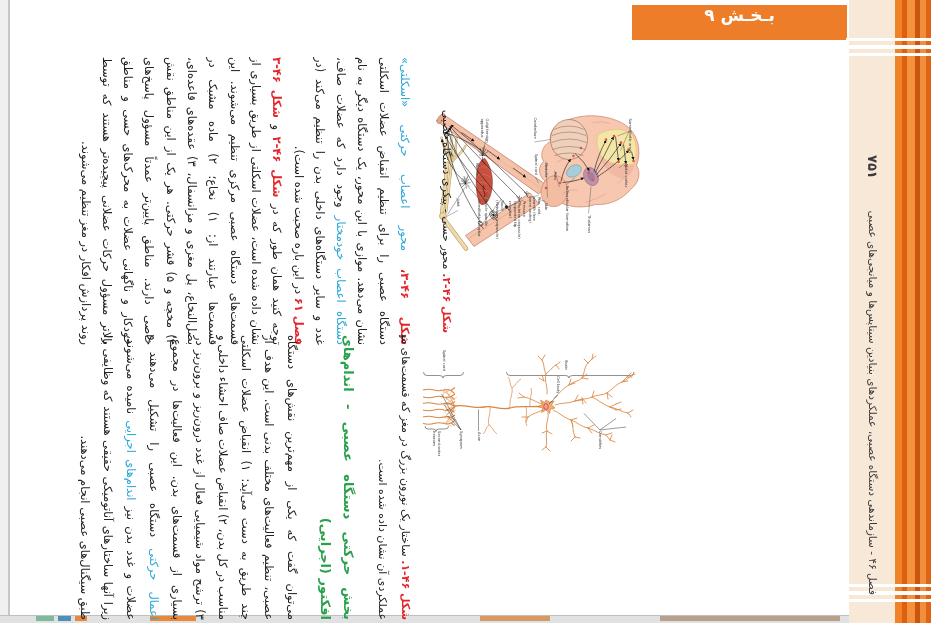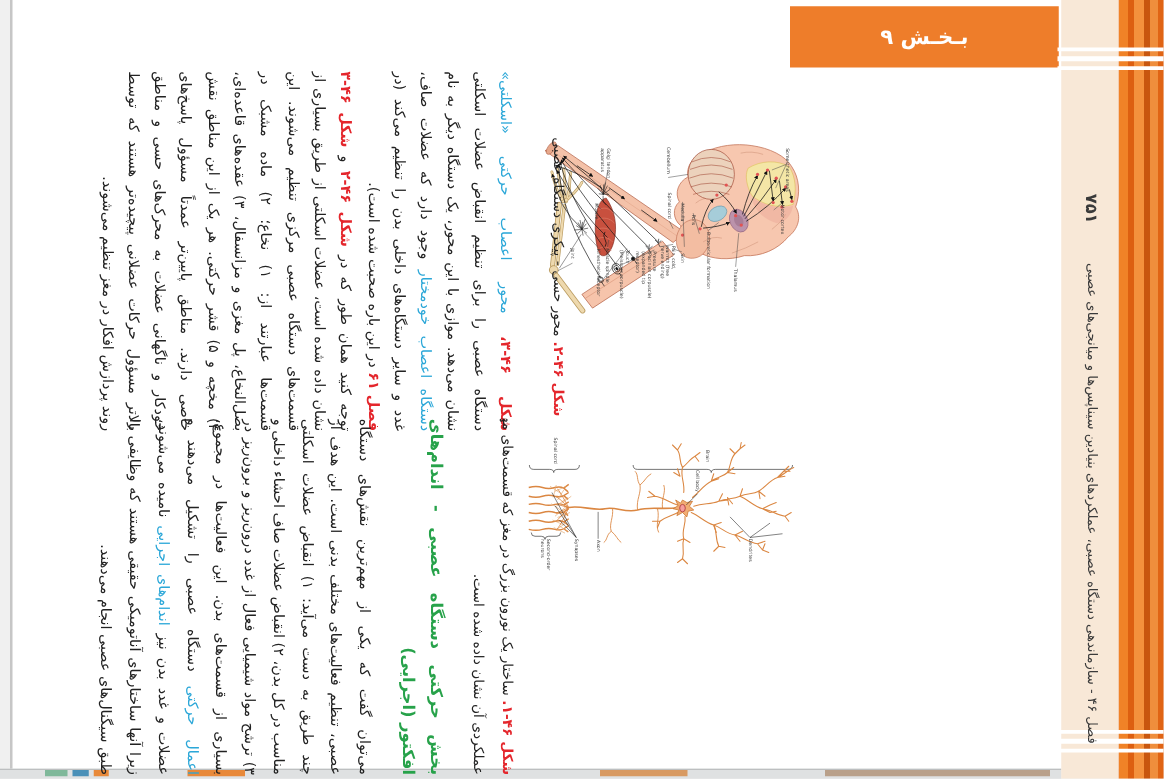--- a/index.html
+++ b/index.html
@@ -2,22 +2,22 @@
 <html><head>
 <meta charset="utf-8">
 <style>
   html,body{margin:0;padding:0;}
   body{width:931px;height:623px;position:relative;overflow:hidden;
        background:#f0f0f0;font-family:"DejaVu Sans",sans-serif;}
   .abs{position:absolute;}
   #paper{left:9px;top:0;width:922px;height:615px;background:#ffffff;}
   #page-edge-left{left:8px;top:0;width:2px;height:615px;background:#c6c6c6;}
   #bottom-strip{left:0;top:615px;width:849px;height:8px;background:#dfe1e2;border-top:1px solid #bdbfc0;}
-  #banner{left:632px;top:5px;width:215px;height:49px;background:#ee7d2a;
-          display:flex;align-items:center;justify-content:center;}
+  #banner{left:632px;top:5px;width:215px;height:35px;background:#ee7d2a;
+          display:flex;align-items:flex-start;justify-content:center;}
   #banner span{color:#fff;font-size:17px;font-weight:bold;direction:rtl;}
   #side-band{left:849px;top:0;width:46px;height:623px;background:#f8e8d7;}
   #side-stripes{left:895px;top:0;width:36px;height:623px;
     background:repeating-linear-gradient(90deg,#f08227 0px,#f08227 7px,#dd5f10 7px,#dd5f10 12px,
       #f4913c 12px,#f4913c 20px,#c8560e 20px,#c8560e 25px,#ef8e3c 25px,#ef8e3c 31px,#e06414 31px,#e06414 36px);}
   .cross{left:846px;width:85px;height:3px;background:#fff;}
   
   .rot{position:absolute;transform-origin:0 0;transform:rotate(90deg);direction:rtl;}
   .tline{line-height:var(--lh);height:var(--lh);overflow:hidden;text-align:justify;
          text-align-last:justify;font-size:11.5px;color:#222;white-space:nowrap;}

